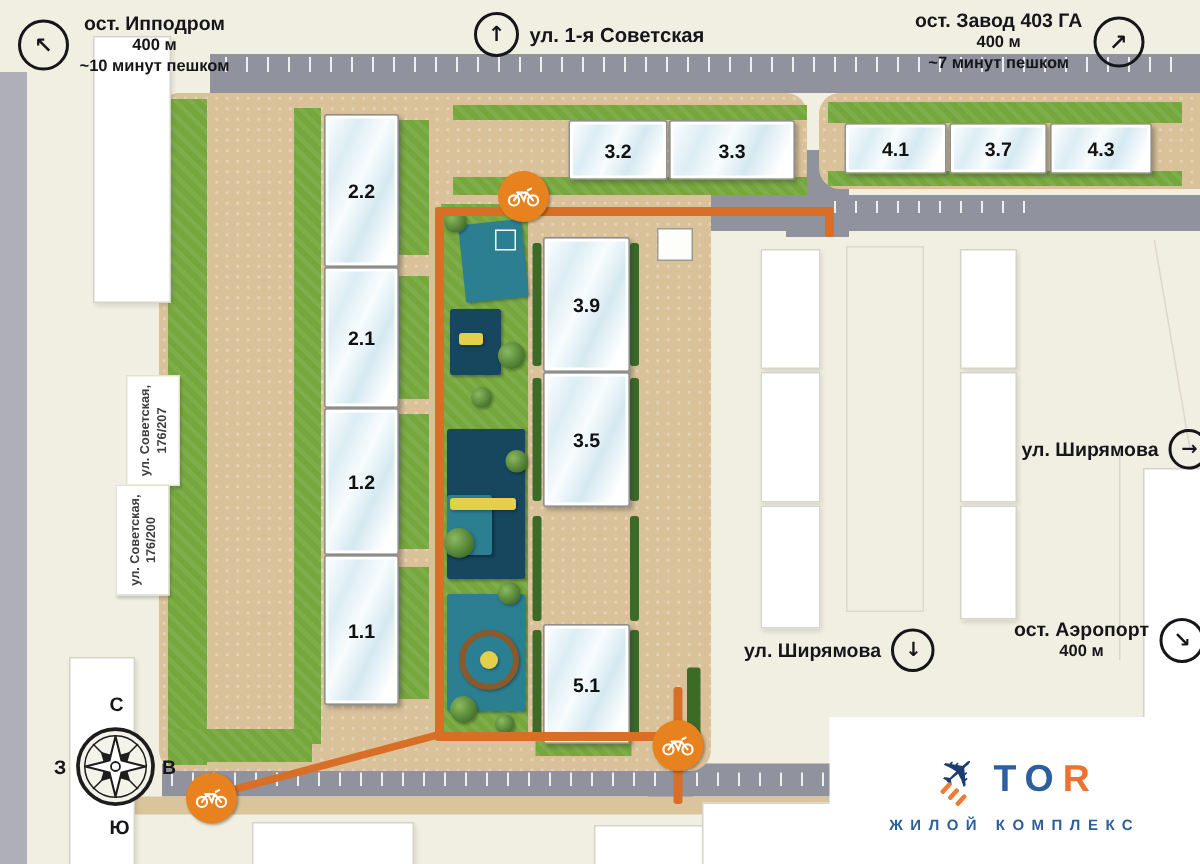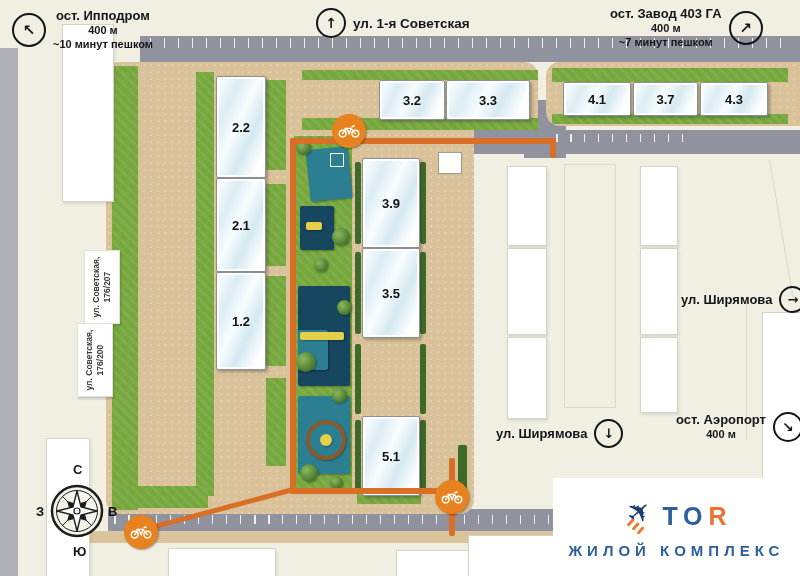--- a/index.html
+++ b/index.html
@@ -56,21 +56,21 @@
   
   .logocard{position:absolute;background:#ffffff;z-index:8;display:flex;flex-direction:column;
             align-items:center;justify-content:center;}
   .logorow{display:flex;align-items:center;}
   .lgt{font-size:25px;font-weight:700;color:#2d5e9d;letter-spacing:6px;}
   .lgr{color:#ed7133;letter-spacing:0;}
   .jetwrap{position:relative;width:36px;height:36px;margin:0 2px 6px -2px;flex:none;}
   .jet{position:absolute;left:3px;top:-2px;font-family:"DejaVu Sans",sans-serif;font-size:29px;
        color:#1c3e6e;display:inline-block;transform:rotate(-42deg);line-height:36px;}
   .sl{position:absolute;width:9px;height:2.5px;background:#ef7a33;transform:rotate(-48deg);border-radius:1px;}
-  .sub{margin-top:4px;font-size:15px;letter-spacing:5px;color:#2d5e9d;font-weight:600;white-space:nowrap;text-align:right;}
+  .sub{margin-top:4px;font-size:10px;letter-spacing:5px;color:#2d5e9d;font-weight:600;white-space:nowrap;text-align:right;}
   .util{position:absolute;background:#fdfdfa;border:1px solid #9a9a96;z-index:5;}
   .wsq{position:absolute;border:1.5px solid #fff;z-index:5;}
 </style>
 </head>
 <body>
 
 <div class="stage">
 
   <div class="road-light" style="left:0;top:48;width:18px;height:528px;top:48px;"></div>
   <div class="road" style="left:140px;top:36px;width:660px;height:26px;"></div>
@@ -136,20 +136,23 @@
 
   <div class="bld" style="left:216px;top:76px;width:48px;height:100px;">
       <span class="lbl">2.2</span>
     </div>
   <div class="bld" style="left:216px;top:178px;width:48px;height:92px;">
       <span class="lbl">2.1</span>
     </div>
   <div class="bld" style="left:216px;top:272px;width:48px;height:96px;">
       <span class="lbl">1.2</span>
     </div>
+  <div class="bld" style="left:216px;top:370px;width:48px;height:98px;">
+      <span class="lbl">1.1</span>
+    </div>
 
   <div class="bld" style="left:379px;top:80px;width:64px;height:38px;">
       <span class="lbl">3.2</span>
     </div>
   <div class="bld" style="left:446px;top:80px;width:82px;height:38px;">
       <span class="lbl">3.3</span>
     </div>
 
   <div class="bld" style="left:563px;top:82px;width:66px;height:32px;">
       <span class="lbl">4.1</span>

